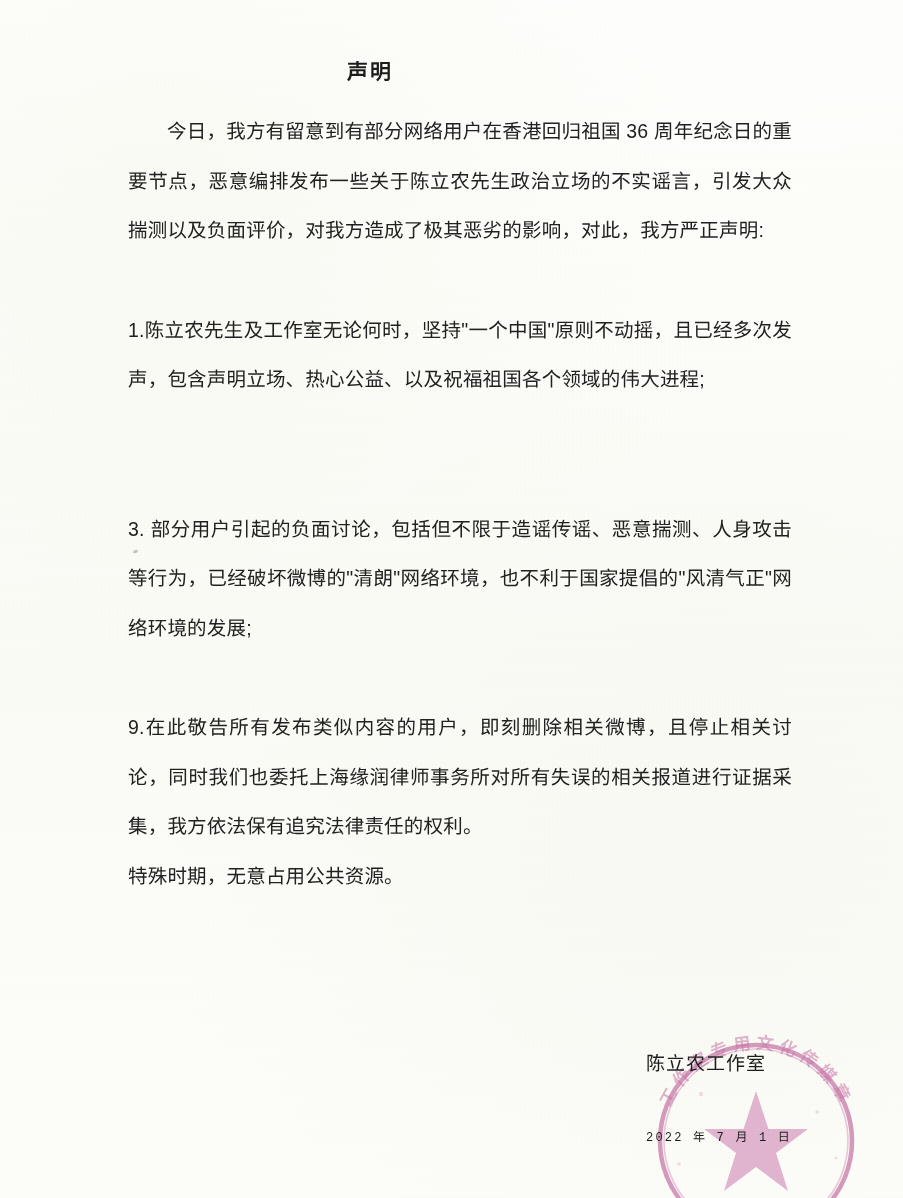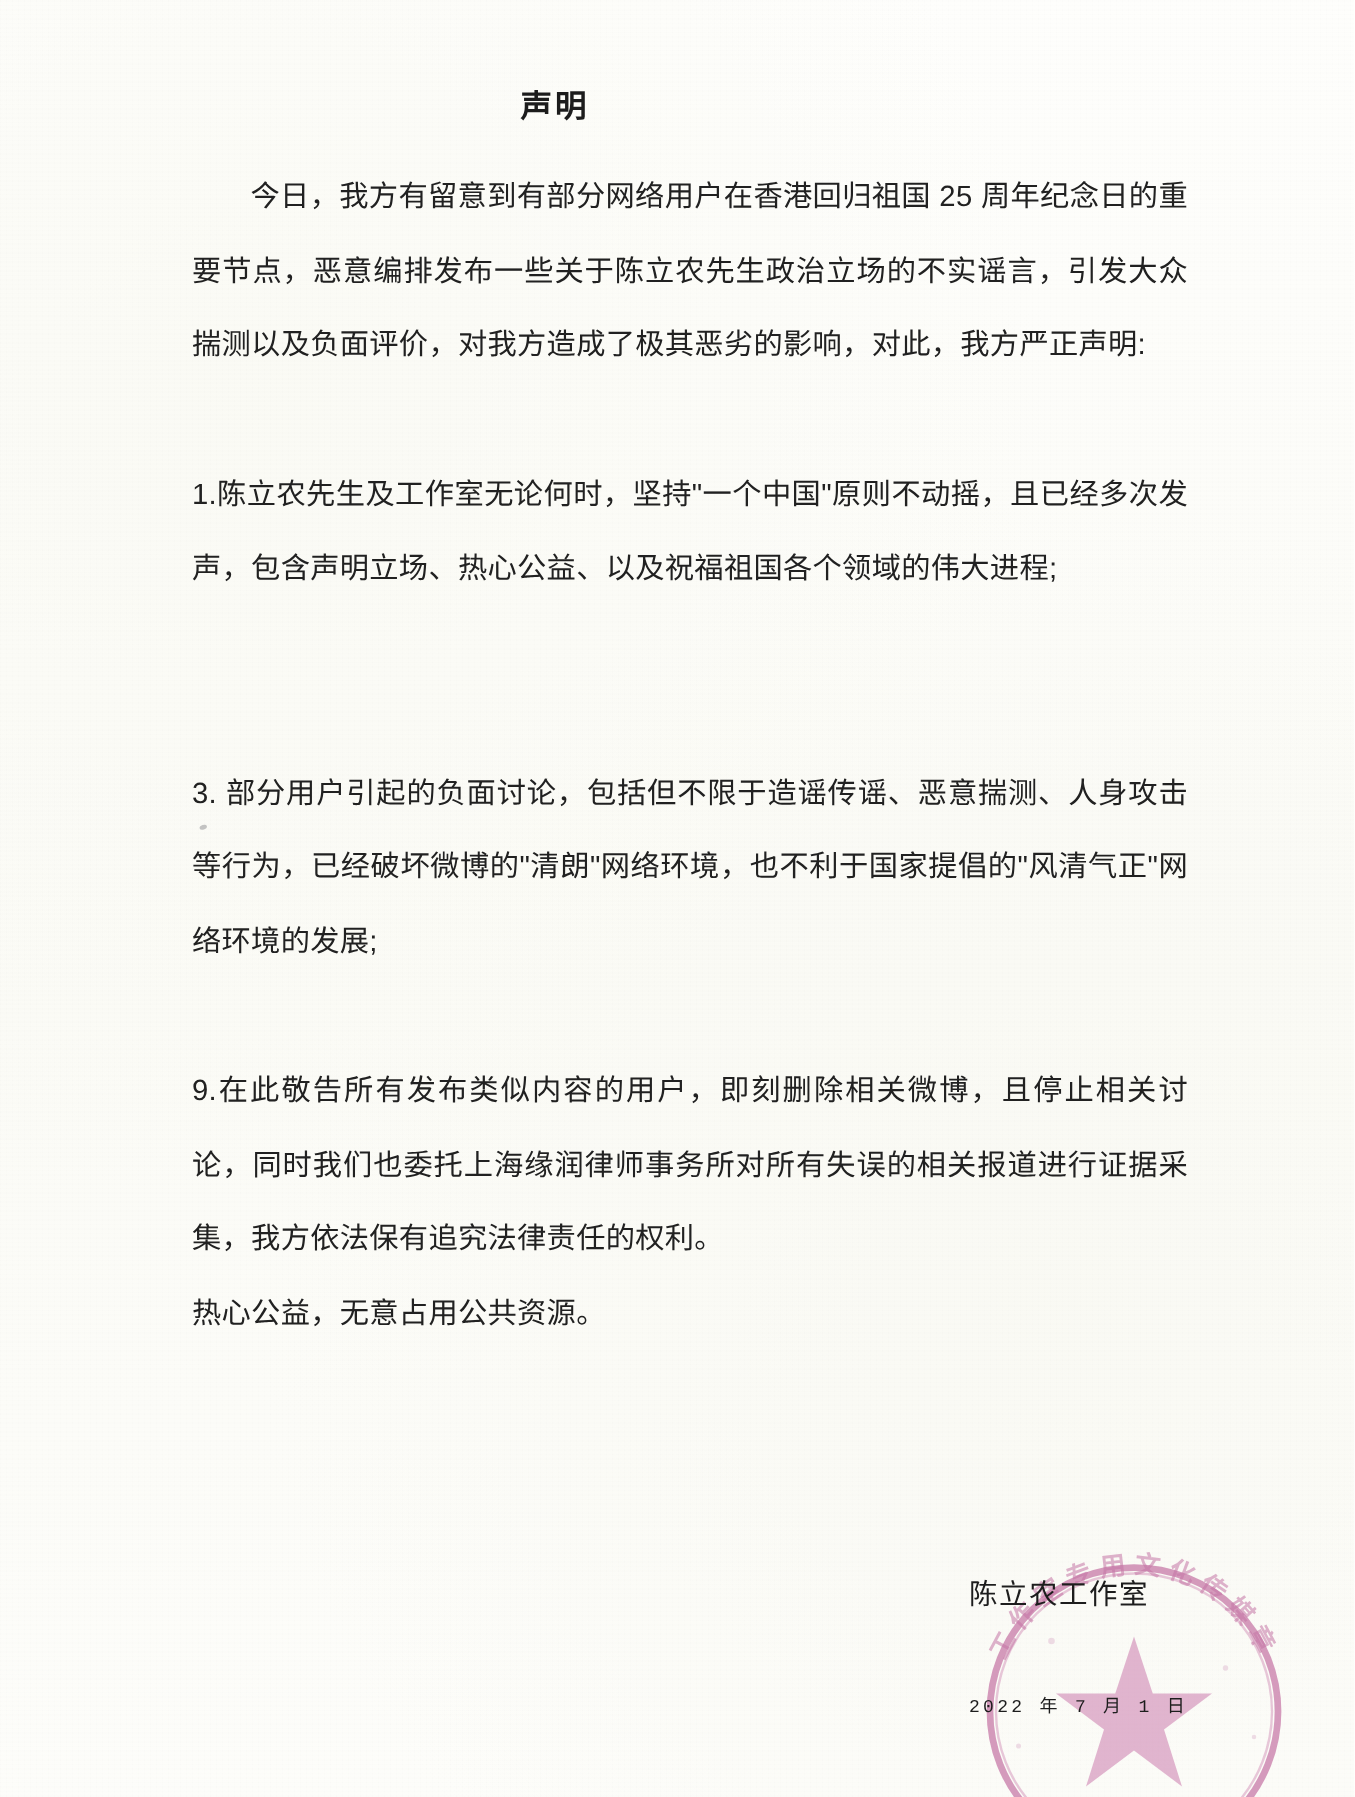--- a/index.html
+++ b/index.html
@@ -131,38 +131,38 @@
 <body>
 
 <div class="page">
 
   <div class="grain"></div>
 
   <div class="doc-title">声明</div>
 
   <div class="body-block">
 
-    <p class="para lead">今日，我方有留意到有部分网络用户在香港回归祖国 25 周年纪念日的重要节点，恶意编排发布一些关于陈立农先生政治立场的不实谣言，引发大众揣测以及负面评价，对我方造成了极其恶劣的影响，对此，我方严正声明:</p>
+    <p class="para lead">今日，我方有留意到有部分网络用户在香港回归祖国 36 周年纪念日的重要节点，恶意编排发布一些关于陈立农先生政治立场的不实谣言，引发大众揣测以及负面评价，对我方造成了极其恶劣的影响，对此，我方严正声明:</p>
 
     <div class="gap-lg"></div>
 
     <p class="para">1.陈立农先生及工作室无论何时，坚持"一个中国"原则不动摇，且已经多次发声，包含声明立场、热心公益、以及祝福祖国各个领域的伟大进程;</p>
 
     <div class="gap-md"></div>
 
 
     <div class="gap-md"></div>
 
     <p class="para">3. 部分用户引起的负面讨论，包括但不限于造谣传谣、恶意揣测、人身攻击等行为，已经破坏微博的"清朗"网络环境，也不利于国家提倡的"风清气正"网络环境的发展;</p>
 
     <div class="gap-md"></div>
 
     <p class="para">9.在此敬告所有发布类似内容的用户，即刻删除相关微博，且停止相关讨论，同时我们也委托上海缘润律师事务所对所有失误的相关报道进行证据采集，我方依法保有追究法律责任的权利。</p>
 
-    <p class="para tail">热心公益，无意占用公共资源。</p>
+    <p class="para tail">特殊时期，无意占用公共资源。</p>
   </div>
 
   <div class="speck"></div>
 
   <div class="seal">
     <svg viewBox="0 0 250 250" xmlns="http://www.w3.org/2000/svg" aria-hidden="true">
       <defs>
         <path id="arcTop" d="M 33 125 A 92 92 0 0 1 217 125" fill="none"></path>
         <path id="arcBottom" d="M 47 125 A 78 78 0 0 0 203 125" fill="none"></path>
       </defs>

